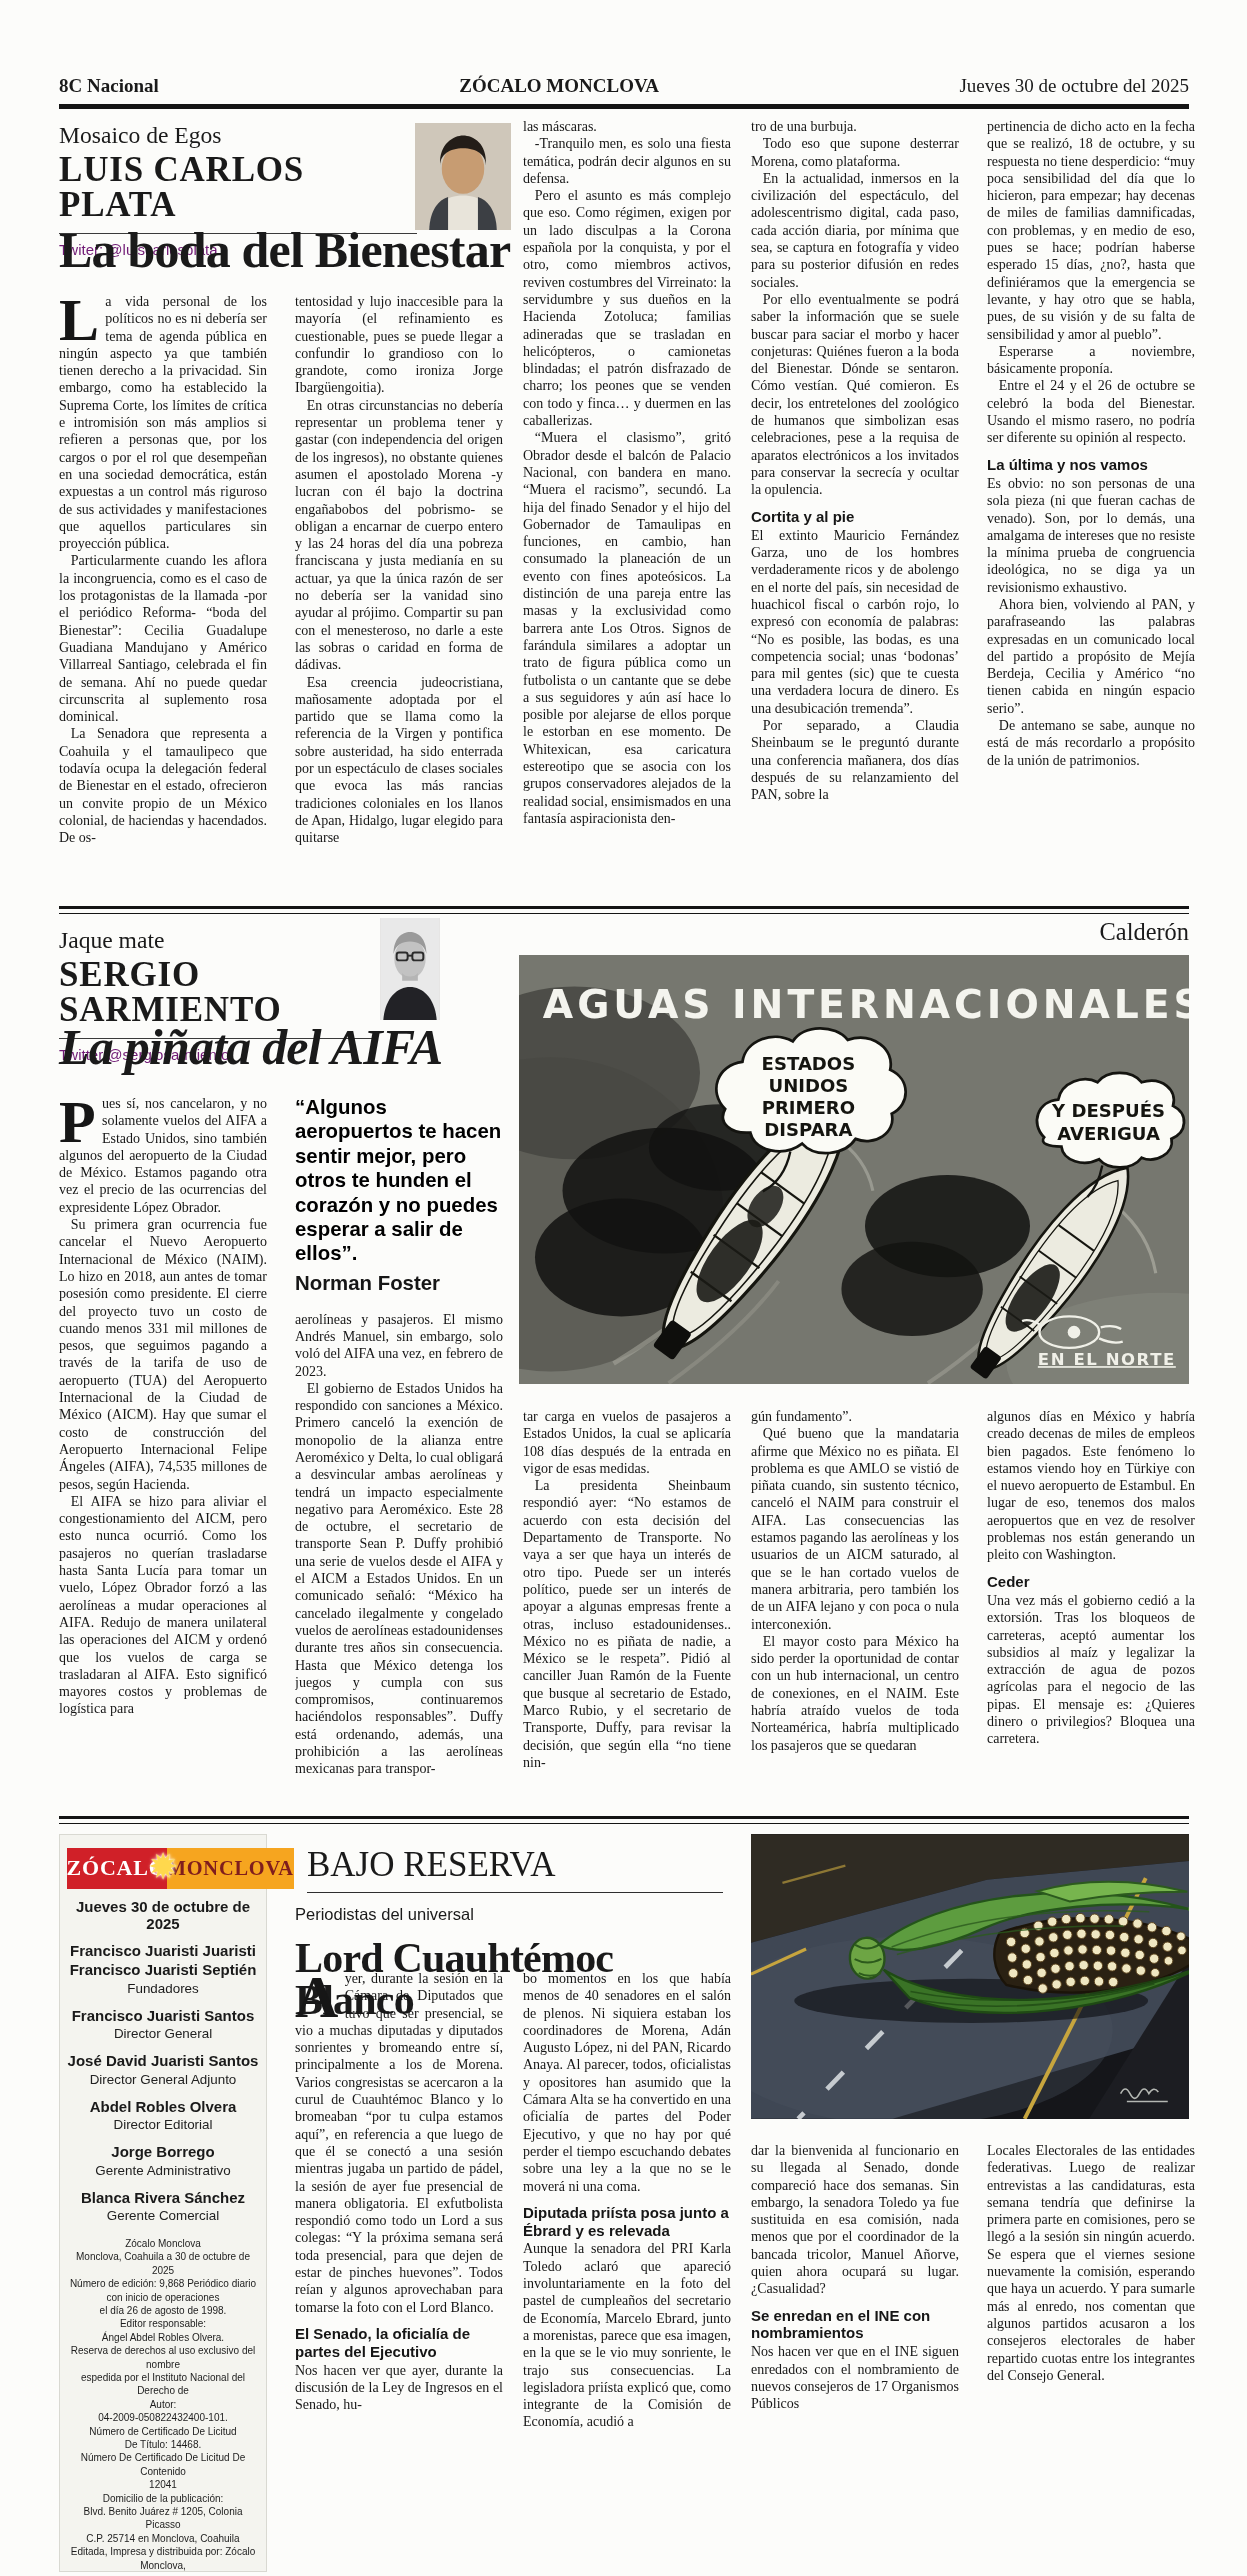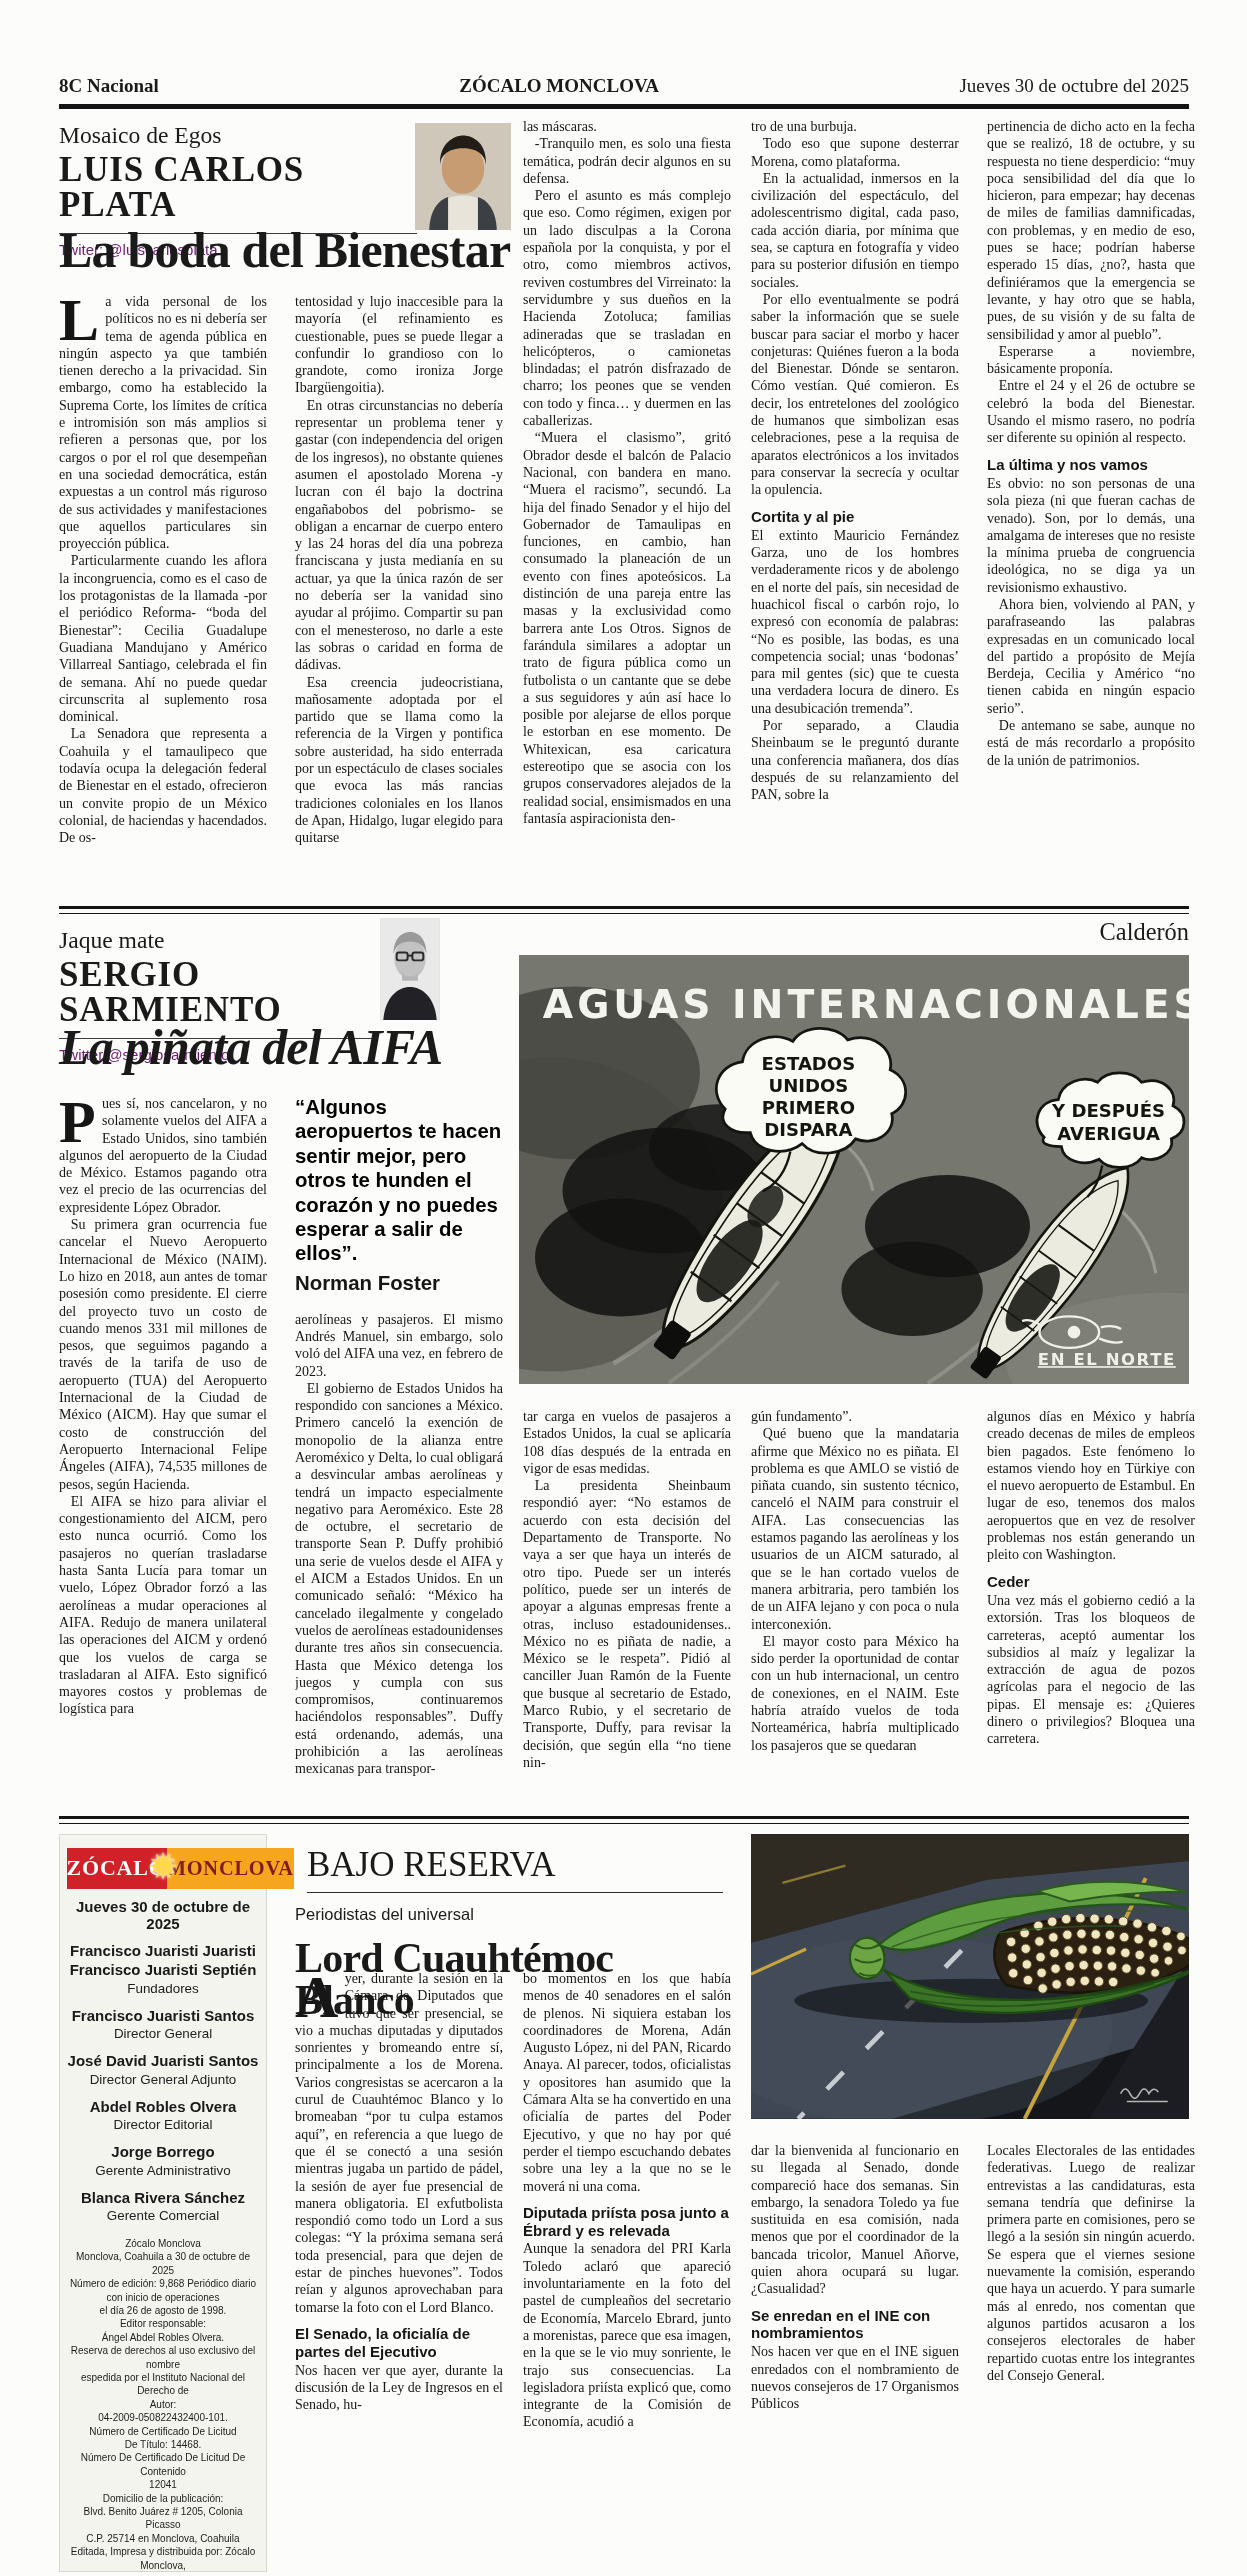--- a/index.html
+++ b/index.html
@@ -104,21 +104,21 @@
       </div>
     <div class="bodycol" style="left:523px;top:118px;height:777px;">
         <p class="blk-cont">las máscaras.</p>
         <p class="blk-p">-Tranquilo men, es solo una fiesta temática, podrán decir algunos en su defensa.</p>
         <p class="blk-p">Pero el asunto es más complejo que eso. Como régimen, exigen por un lado disculpas a la Corona española por la conquista, y por el otro, como miembros activos, reviven costumbres del Virreinato: la servidumbre y sus dueños en la Hacienda Zotoluca; familias adineradas que se trasladan en helicópteros, o camionetas blindadas; el patrón disfrazado de charro; los peones que se venden con todo y finca… y duermen en las caballerizas.</p>
         <p class="blk-p">“Muera el clasismo”, gritó Obrador desde el balcón de Palacio Nacional, con bandera en mano. “Muera el racismo”, secundó. La hija del finado Senador y el hijo del Gobernador de Tamaulipas en funciones, en cambio, han consumado la planeación de un evento con fines apoteósicos. La distinción de una pareja entre las masas y la exclusividad como barrera ante Los Otros. Signos de farándula similares a adoptar un trato de figura pública como un futbolista o un cantante que se debe a sus seguidores y aún así hace lo posible por alejarse de ellos porque le estorban en ese momento. De Whitexican, esa caricatura estereotipo que se asocia con los grupos conservadores alejados de la realidad social, ensimismados en una fantasía aspiracionista den-</p>
       </div>
     <div class="bodycol" style="left:751px;top:118px;height:777px;">
         <p class="blk-cont">tro de una burbuja.</p>
         <p class="blk-p">Todo eso que supone desterrar Morena, como plataforma.</p>
-        <p class="blk-p">En la actualidad, inmersos en la civilización del espectáculo, del adolescentrismo digital, cada paso, cada acción diaria, por mínima que sea, se captura en fotografía y video para su posterior difusión en tiempo sociales.</p>
+        <p class="blk-p">En la actualidad, inmersos en la civilización del espectáculo, del adolescentrismo digital, cada paso, cada acción diaria, por mínima que sea, se captura en fotografía y video para su posterior difusión en redes sociales.</p>
         <p class="blk-p">Por ello eventualmente se podrá saber la información que se suele buscar para saciar el morbo y hacer conjeturas: Quiénes fueron a la boda del Bienestar. Dónde se sentaron. Cómo vestían. Qué comieron. Es decir, los entretelones del zoológico de humanos que simbolizan esas celebraciones, pese a la requisa de aparatos electrónicos a los invitados para conservar la secrecía y ocultar la opulencia.</p>
         <h4 class="blk-sub">Cortita y al pie</h4>
         <p class="blk-cont">El extinto Mauricio Fernández Garza, uno de los hombres verdaderamente ricos y de abolengo en el norte del país, sin necesidad de huachicol fiscal o carbón rojo, lo expresó con economía de palabras: “No es posible, las bodas, es una competencia social; unas ‘bodonas’ para mil gentes (sic) que te cuesta una verdadera locura de dinero. Es una desubicación tremenda”.</p>
         <p class="blk-p">Por separado, a Claudia Sheinbaum se le preguntó durante una conferencia mañanera, dos días después de su relanzamiento del PAN, sobre la</p>
       </div>
     <div class="bodycol" style="left:987px;top:118px;height:777px;">
         <p class="blk-cont">pertinencia de dicho acto en la fecha que se realizó, 18 de octubre, y su respuesta no tiene desperdicio: “muy poca sensibilidad del día que lo hicieron, para empezar; hay decenas de miles de familias damnificadas, con problemas, y en medio de eso, pues se hace; podrían haberse esperado 15 días, ¿no?, hasta que definiéramos que la emergencia se levante, y hay otro que se habla, pues, de su visión y de su falta de sensibilidad y amor al pueblo”.</p>
         <p class="blk-p">Esperarse a noviembre, básicamente proponía.</p>
         <p class="blk-p">Entre el 24 y el 26 de octubre se celebró la boda del Bienestar. Usando el mismo rasero, no podría ser diferente su opinión al respecto.</p>
         <h4 class="blk-sub">La última y nos vamos</h4>

